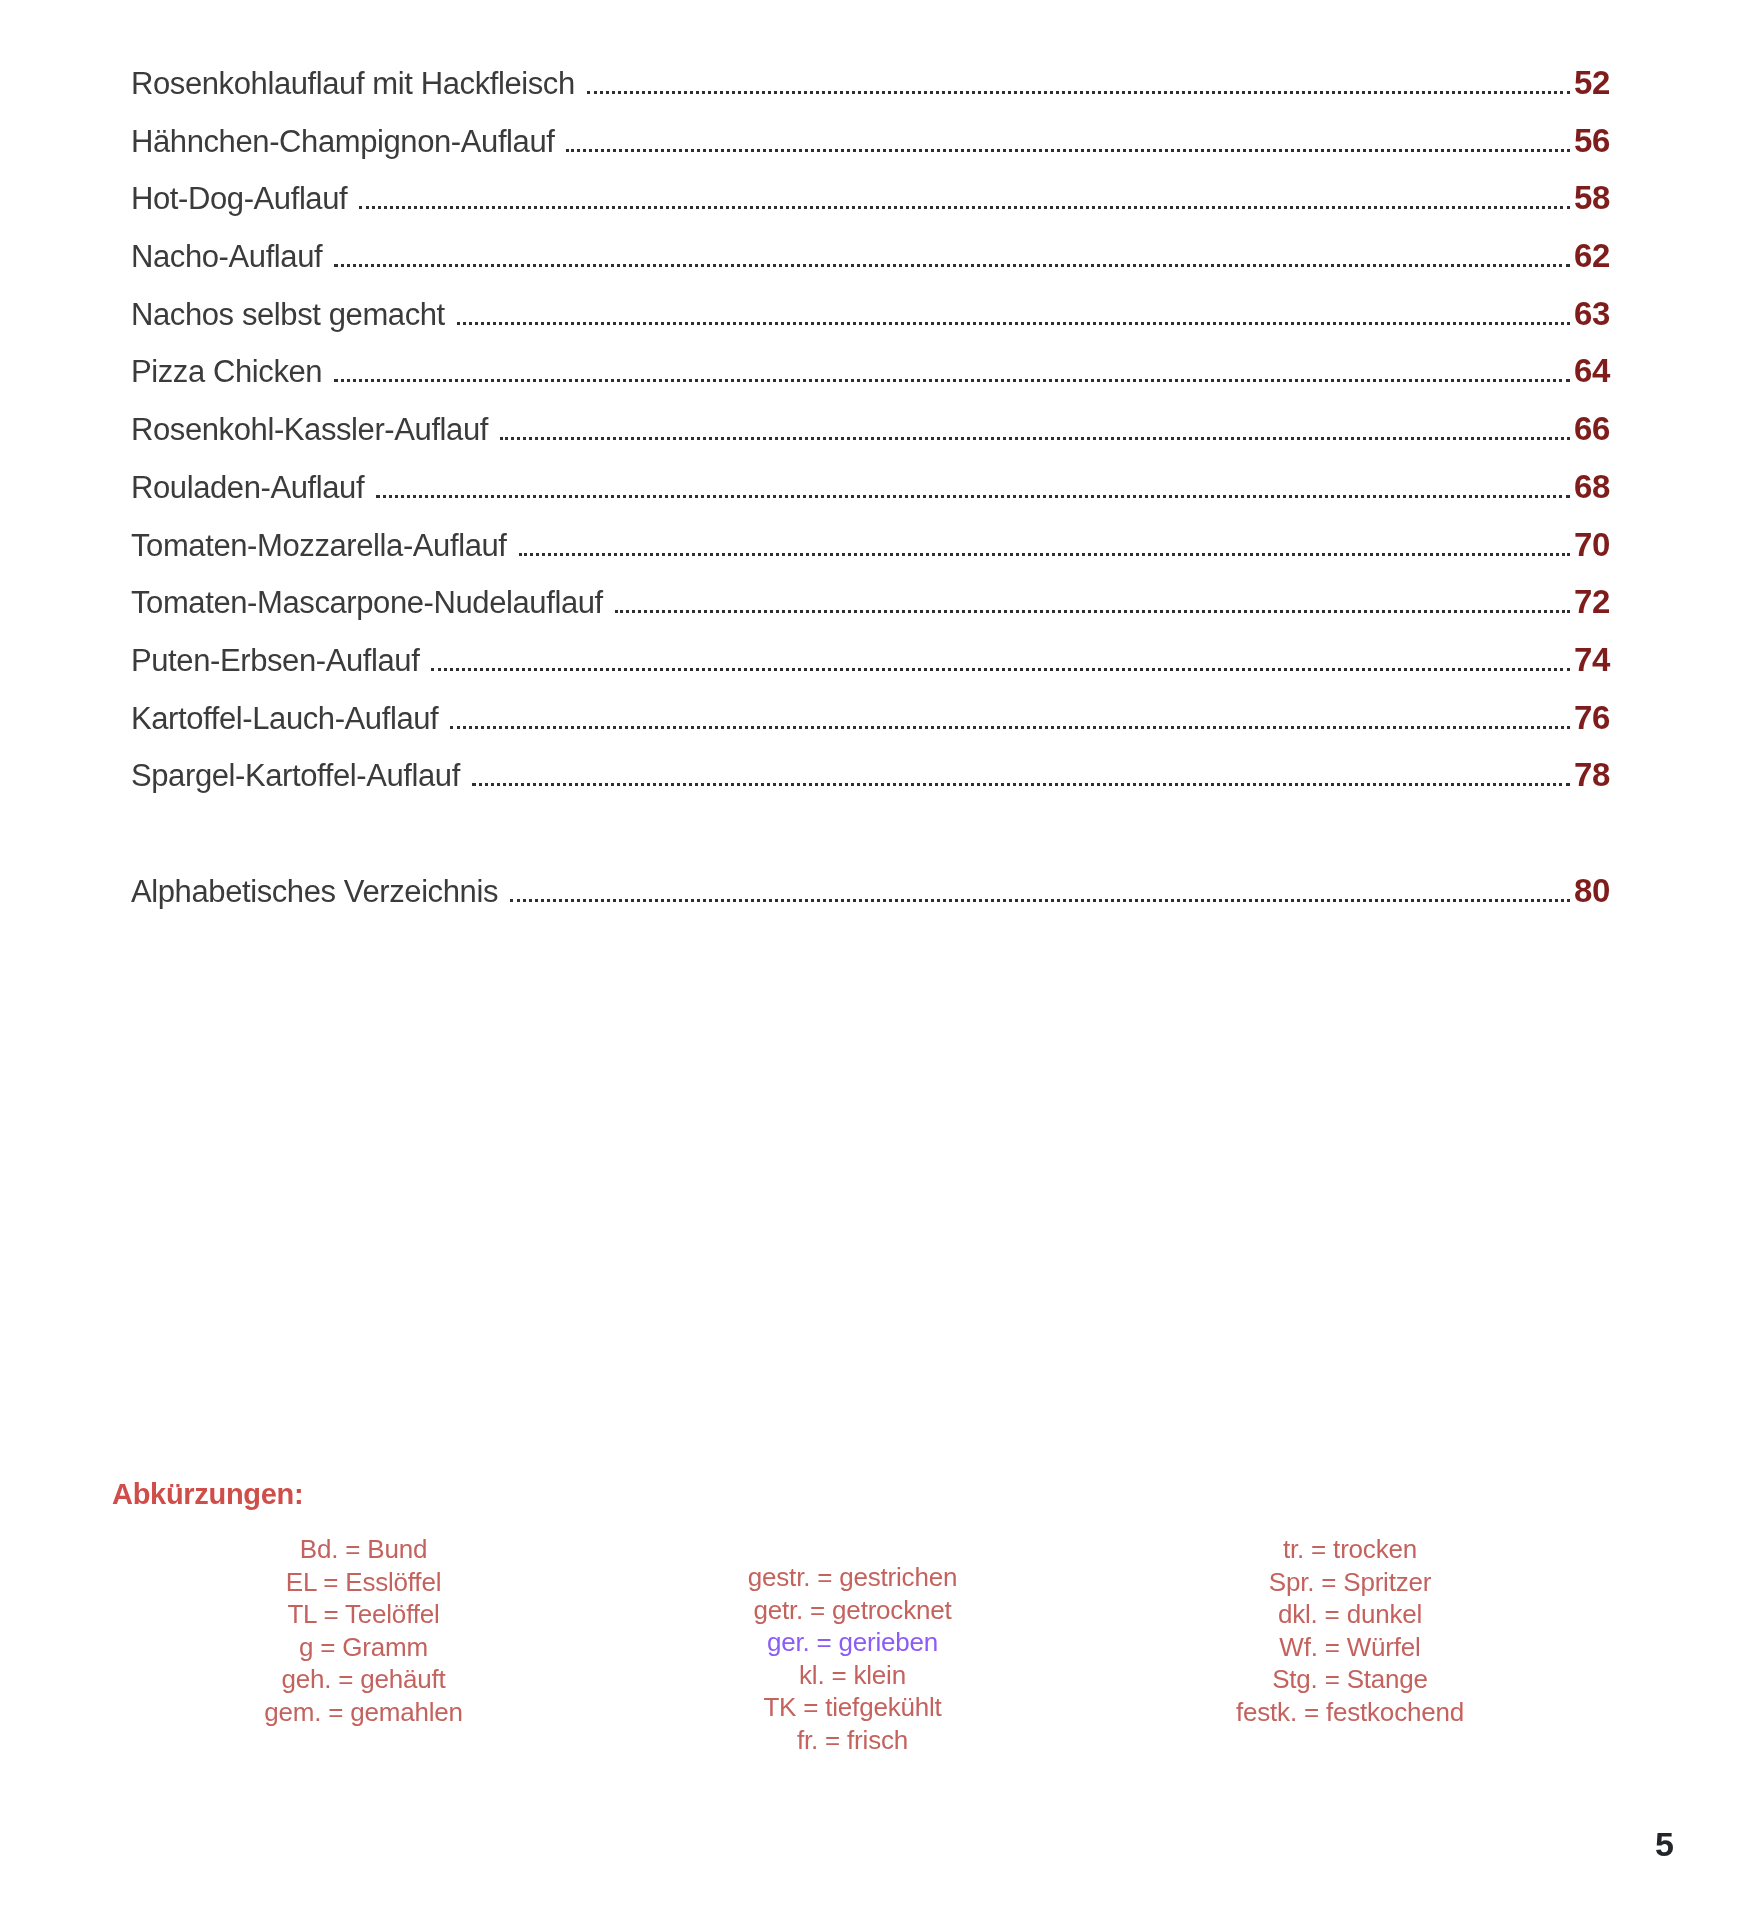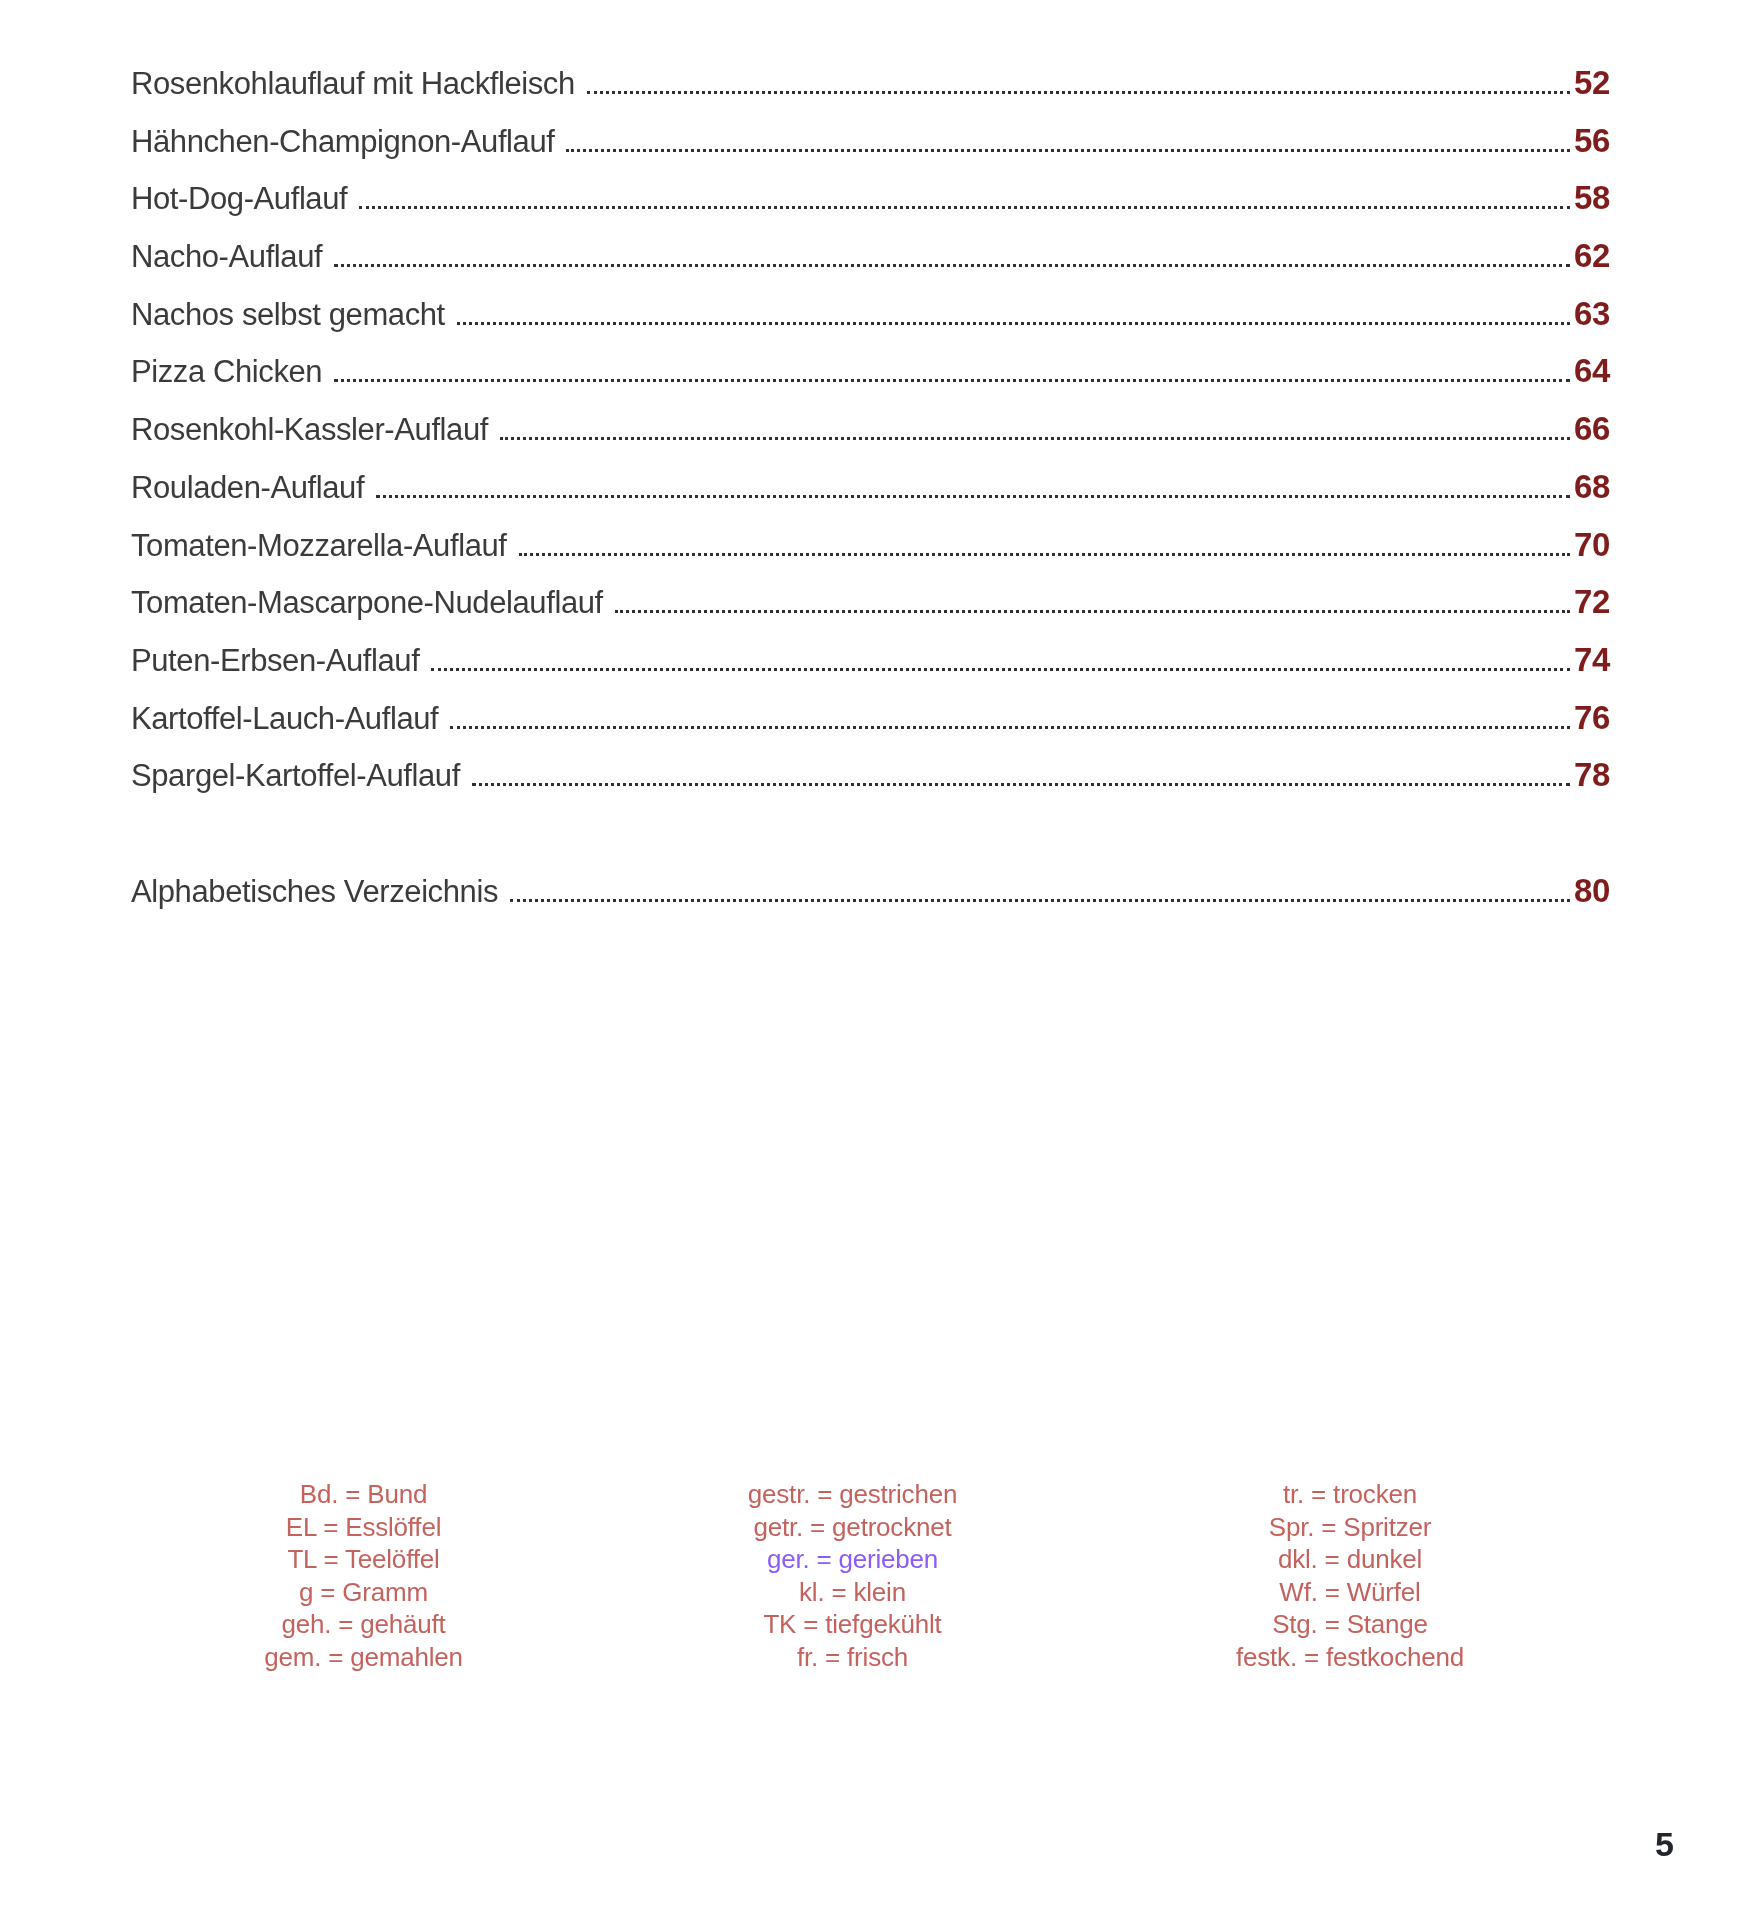--- a/index.html
+++ b/index.html
@@ -165,32 +165,33 @@
         <span class="toc-page">78</span>
       </div>
       <div class="toc-row index-row">
         <span class="toc-label">Alphabetisches Verzeichnis</span>
         <span class="toc-dots"></span>
         <span class="toc-page">80</span>
       </div>
     </div>
 
   <div class="abbr">
+    <p class="abbr-heading" style="color: rgb(208, 78, 73);">Abkürzungen:</p>
     <div class="abbr-columns" id="abbr-columns">
 
     <div class="abbr-col">
           <span class="abbr-item" style="color: rgb(196, 98, 94);">Bd. = Bund</span>
           <span class="abbr-item" style="color: rgb(196, 98, 94);">EL = Esslöffel</span>
           <span class="abbr-item" style="color: rgb(196, 98, 94);">TL = Teelöffel</span>
           <span class="abbr-item" style="color: rgb(196, 98, 94);">g = Gramm</span>
           <span class="abbr-item" style="color: rgb(196, 98, 94);">geh. = gehäuft</span>
           <span class="abbr-item" style="color: rgb(196, 98, 94);">gem. = gemahlen</span>
         </div>
         <div class="abbr-col">
-          <span class="abbr-item" style="color: rgb(196, 98, 94);">gestr. = gestrichen</span>
+          <span class="abbr-item" style="color: rgb(196, 98, 94); margin-top: 28px;">gestr. = gestrichen</span>
           <span class="abbr-item" style="color: rgb(196, 98, 94);">getr. = getrocknet</span>
           <span class="abbr-item" style="color: #8b5cf6;">ger. = gerieben</span>
           <span class="abbr-item" style="color: rgb(196, 98, 94);">kl. = klein</span>
           <span class="abbr-item" style="color: rgb(196, 98, 94);">TK = tiefgekühlt</span>
           <span class="abbr-item" style="color: rgb(196, 98, 94);">fr. = frisch</span>
         </div>
         <div class="abbr-col">
           <span class="abbr-item" style="color: rgb(196, 98, 94);">tr. = trocken</span>
           <span class="abbr-item" style="color: rgb(196, 98, 94);">Spr. = Spritzer</span>
           <span class="abbr-item" style="color: rgb(196, 98, 94);">dkl. = dunkel</span>

